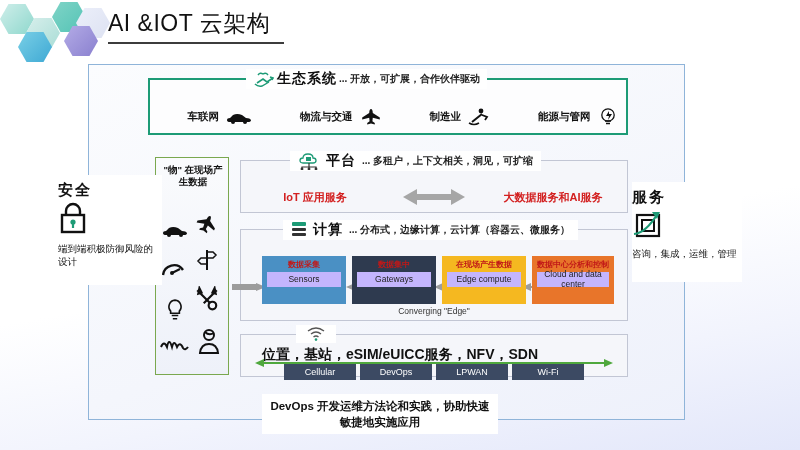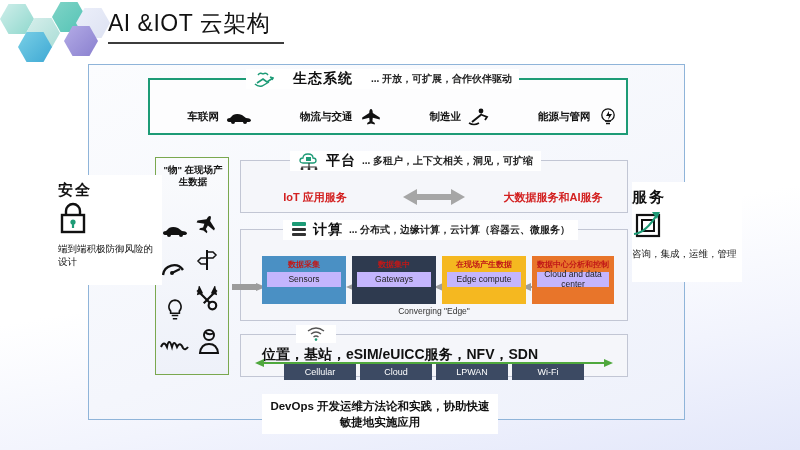--- a/index.html
+++ b/index.html
@@ -23,21 +23,21 @@
     clip-path:polygon(25% 0%,75% 0%,100% 50%,75% 100%,25% 100%,0% 50%);
   }
   
   .frame{position:absolute;left:88px;top:64px;width:597px;height:356px;
          border:1px solid #8fb4d9;box-sizing:border-box;
          background:linear-gradient(160deg,#fbfcfe 0%,#f4f6fc 60%,#eef1fb 100%);}
   
   .eco{position:absolute;left:148px;top:78px;width:480px;height:57px;
        border:2px solid #1d9b76;box-sizing:border-box;background:#fdfdfe;}
   .eco-cap{position:absolute;left:246px;top:78px;height:20px;background:#ffffff;
-           display:flex;align-items:center;gap:18px;padding:0 7px;transform:translateY(-9px);}
+           display:flex;align-items:center;gap:2px;padding:0 7px;transform:translateY(-9px);}
   .cap-title{font-size:14px;font-weight:bold;color:#111;letter-spacing:1px;}
   .cap-sub{font-size:10px;color:#222;font-weight:bold;}
   .eco-items{position:absolute;left:150px;top:100px;width:478px;height:34px;
              display:flex;align-items:center;justify-content:space-around;}
   .eco-item{display:flex;align-items:center;gap:7px;margin-left:27px;}
   .eco-item .lbl{font-size:10.5px;color:#111;font-weight:bold;white-space:nowrap;}
   
   .things{position:absolute;left:155px;top:157px;width:74px;height:218px;
           border:1.5px solid #7aa84f;box-sizing:border-box;
           background:linear-gradient(180deg,#fafbfd 0%,#eef1f9 100%);}
@@ -276,21 +276,21 @@
     <path d="M7.5 11 q2.5 -2 5 0" stroke="#555" stroke-width="1.4" fill="none"></path>
     <circle cx="10" cy="13.6" r="1.3" fill="#1d9b76"></circle>
   </svg>
 </div>
 <div class="conn-txt">位置，基站，eSIM/eUICC服务，NFV，SDN</div>
 <svg class="conn-arrow" viewBox="0 0 358 8" preserveAspectRatio="none">
   <path d="M0 4 L9 0 v3 h340 v-3 L358 4 L349 8 v-3 H9 v3z" fill="#4fa83d"></path>
 </svg>
 <div class="pills">
   <div class="pill">Cellular</div>
-  <div class="pill">Cloud</div>
+  <div class="pill">DevOps</div>
   <div class="pill">LPWAN</div>
   <div class="pill">Wi-Fi</div>
 </div>
 
 <div class="side sec">
   <div class="ttl">安全</div>
   <svg width="30" height="32" viewBox="0 0 30 32" style="margin-top:2px;">
     <path d="M8 13 v-4 a7 7 0 0 1 14 0 v4" stroke="#111" stroke-width="2.4" fill="none"></path>
     <rect x="4" y="13" width="22" height="17" stroke="#111" stroke-width="2.4" fill="none"></rect>
     <circle cx="15" cy="20" r="2.6" fill="#1d9b76"></circle>

